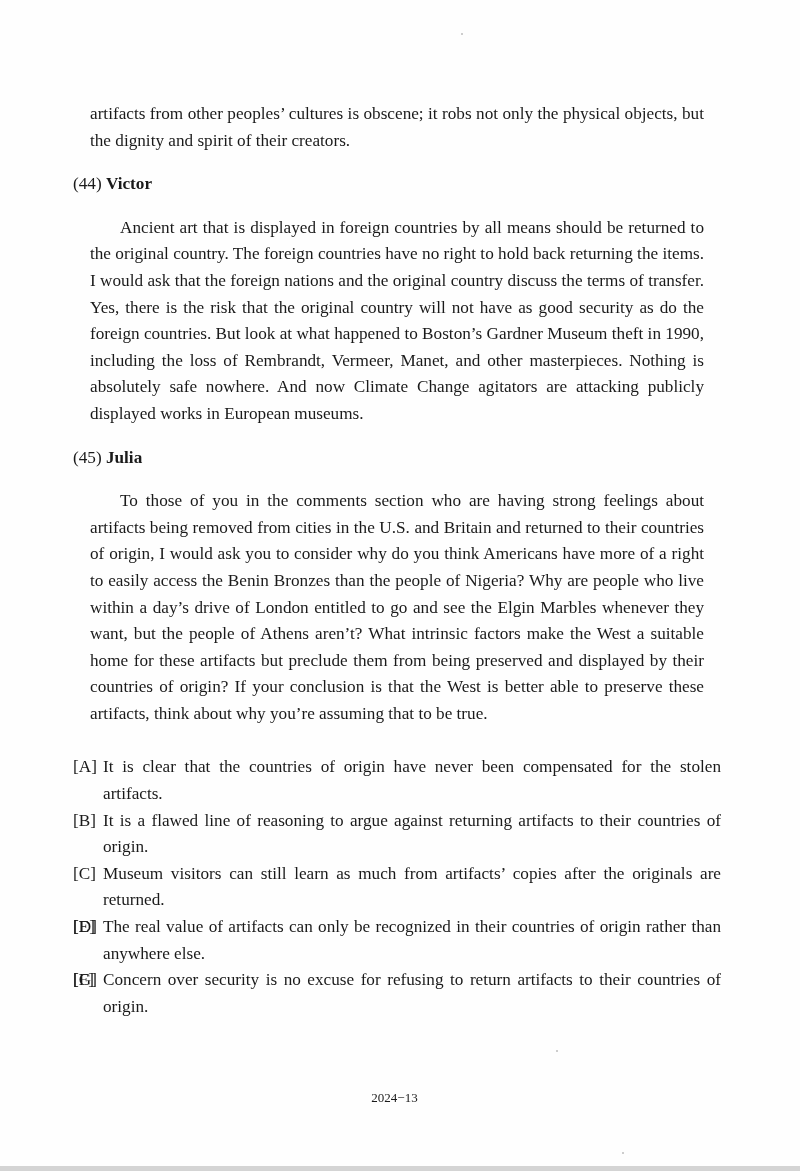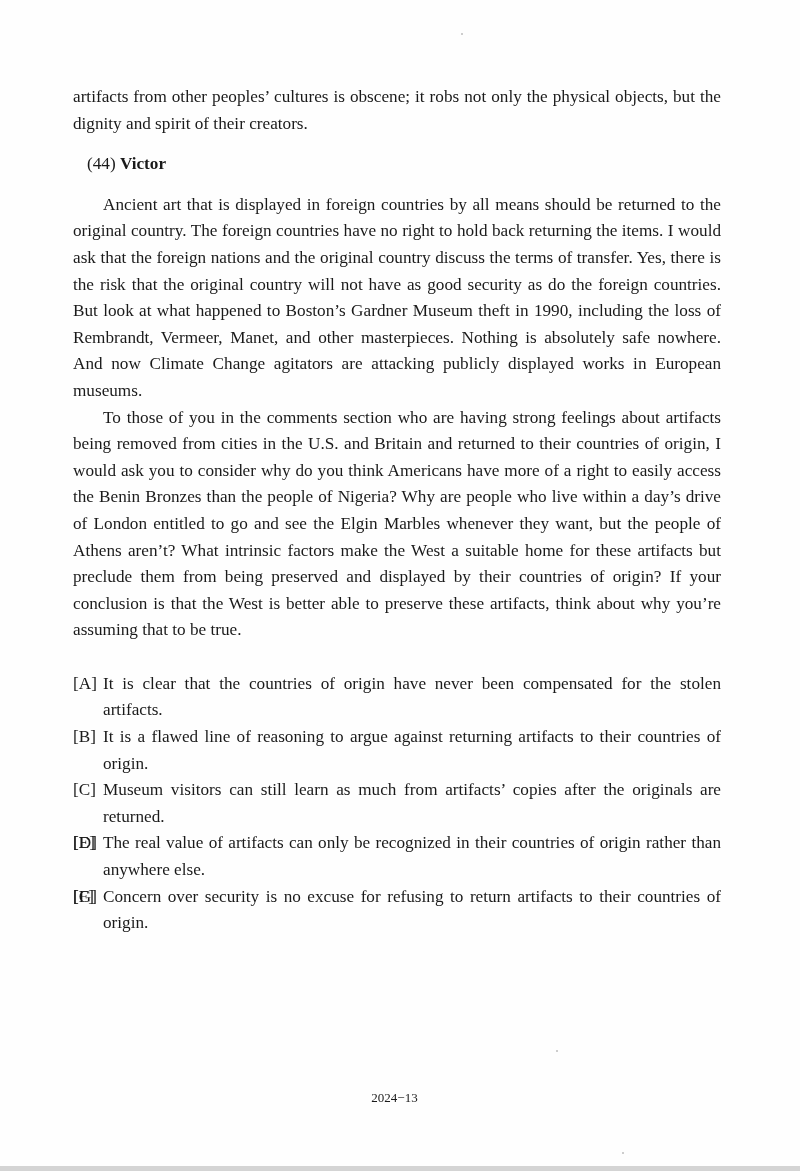--- a/index.html
+++ b/index.html
@@ -33,29 +33,29 @@
     }
     .content {
       position: absolute;
       left: 73px;
       top: 84px;
       width: 648px;
       font-size: 17.2px;
       line-height: 26.6px;
     }
     p {
-      margin: 0;
+      margin: 17px;
       text-align: justify;
       text-align-last: left;
     }
     .indent {
       text-indent: 30px;
     }
     .heading {
-      margin: 14px;
+      margin: 0;
     }
     .heading .name {
       font-weight: bold;
     }
     .options {
       margin-top: 27px;
     }
     .option {
       position: relative;
       padding-left: 30px;
@@ -95,20 +95,24 @@
 
     <div>
       <p class="heading">
         <span>(44)</span>
         <span class="name">Victor</span>
       </p>
       <p class="indent">Ancient art that is displayed in foreign countries by all means should be returned to the original country. The foreign countries have no right to hold back returning the items. I would ask that the foreign nations and the original country discuss the terms of transfer. Yes, there is the risk that the original country will not have as good security as do the foreign countries. But look at what happened to Boston’s Gardner Museum theft in 1990, including the loss of Rembrandt, Vermeer, Manet, and other masterpieces. Nothing is absolutely safe nowhere. And now Climate Change agitators are attacking publicly displayed works in European museums.</p>
     </div>
 
     <div>
+      <p class="heading">
+        <span>(45)</span>
+        <span class="name">Julia</span>
+      </p>
       <p class="indent">To those of you in the comments section who are having strong feelings about artifacts being removed from cities in the U.S. and Britain and returned to their countries of origin, I would ask you to consider why do you think Americans have more of a right to easily access the Benin Bronzes than the people of Nigeria? Why are people who live within a day’s drive of London entitled to go and see the Elgin Marbles whenever they want, but the people of Athens aren’t? What intrinsic factors make the West a suitable home for these artifacts but preclude them from being preserved and displayed by their countries of origin? If your conclusion is that the West is better able to preserve these artifacts, think about why you’re assuming that to be true.</p>
     </div>
 
     <div class="options">
       <div class="option">
         <span class="letter">[A]</span>
         <span>It is clear that the countries of origin have never been compensated for the stolen artifacts.</span>
       </div>
       <div class="option">
         <span class="letter">[B]</span>

